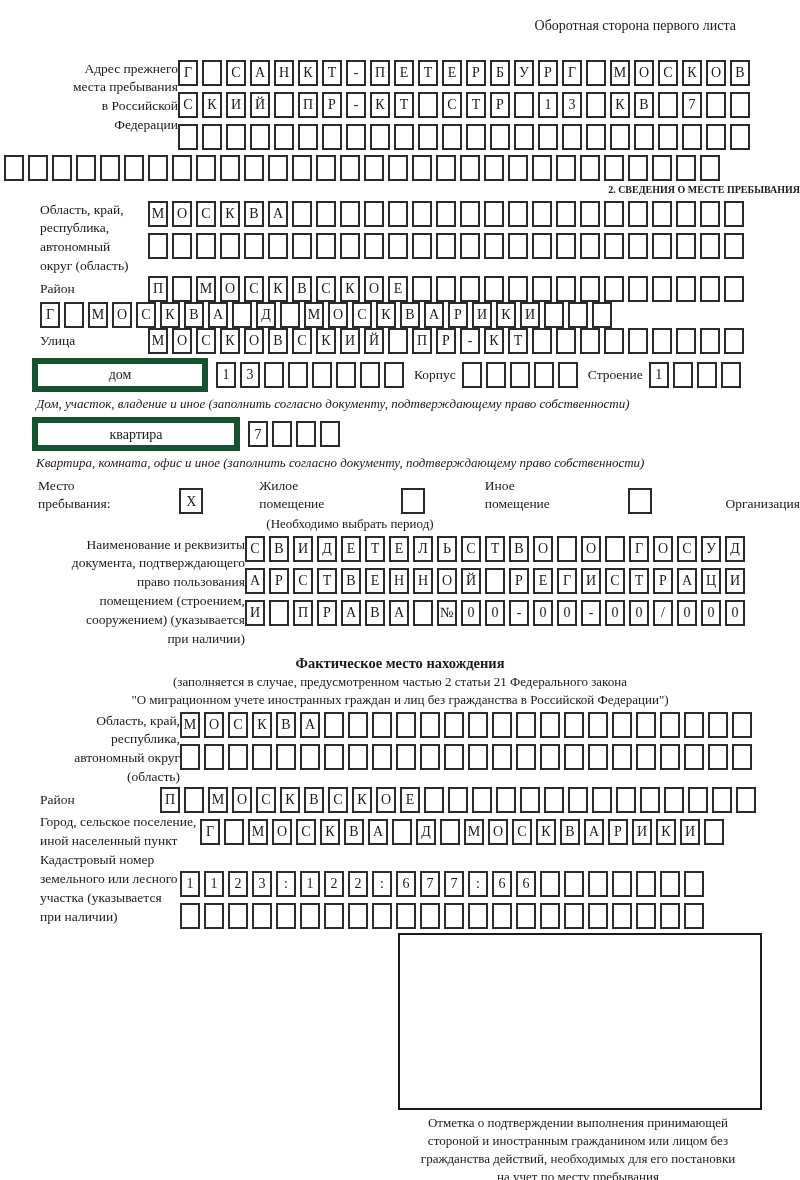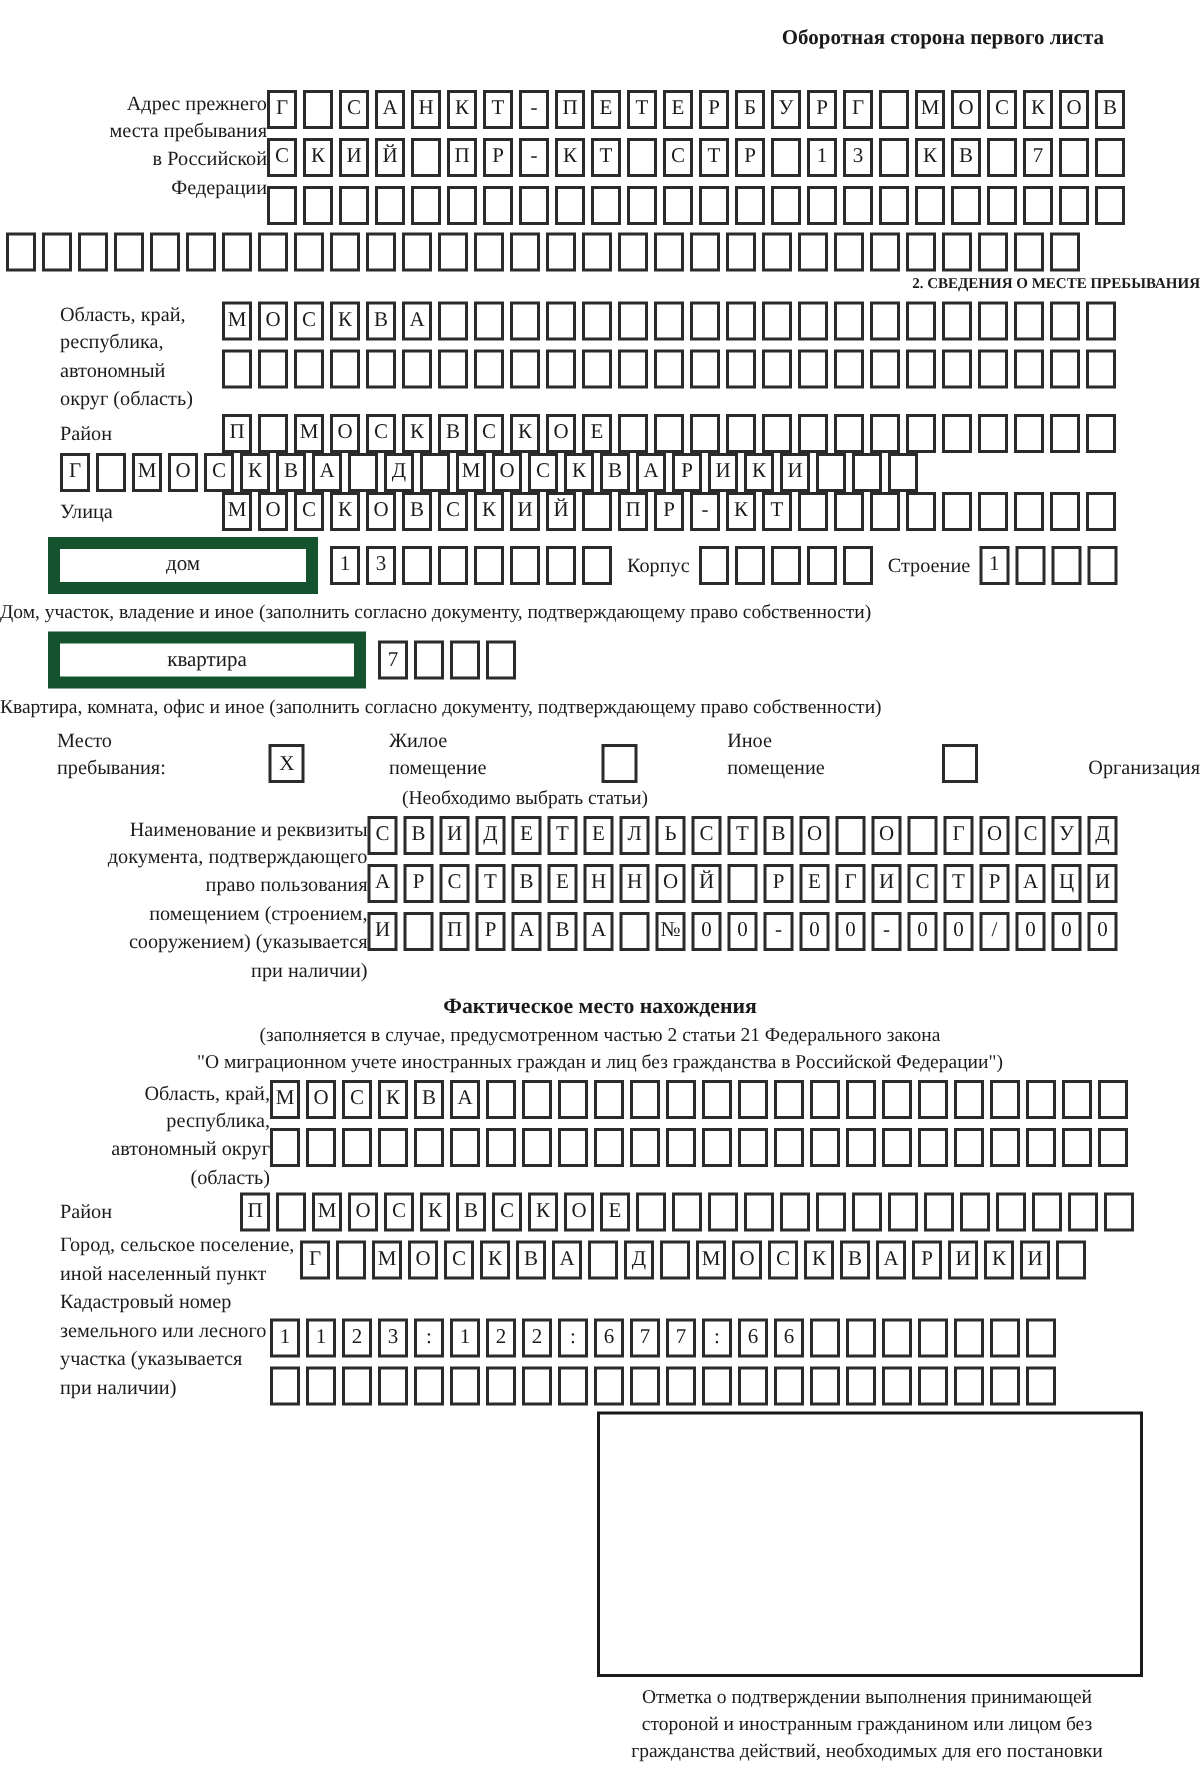--- a/index.html
+++ b/index.html
@@ -1,33 +1,33 @@
 <!DOCTYPE html>
 <html><head>
 <meta charset="utf-8">
 <style>
   html,body{margin:0;padding:0;background:#fff;}
   .page{
     width:800px;height:1180px;background:#fff;color:#1a1a1a;
     font-family:"Liberation Serif","DejaVu Serif",serif;
     font-size:13.5px;line-height:1.4;overflow:hidden;position:relative;
   }
-  .header-note{padding-top:16px;padding-right:64px;text-align:right;font-size:14px;font-weight:bold;}
+  .header-note{padding-top:16px;padding-right:64px;text-align:right;font-size:14px;}
   .frow{display:flex;align-items:flex-start;}
   .vcenter{align-items:center;}
   .flabel{white-space:pre-line;flex:none;}
   .boxcol{display:flex;flex-direction:column;gap:6px;}
   .boxrow{display:flex;gap:4px;flex:none;}
   .box{
     width:16px;height:22px;border:2px solid #2b2b2b;flex:none;
     display:inline-flex;align-items:center;justify-content:center;
     font-size:14px;background:#fff;
   }
   .widebox{
-    height:22px;border:8px solid #14532d;flex:none;
+    height:22px;border:6px solid #14532d;flex:none;
     display:inline-flex;align-items:center;justify-content:center;font-size:14px;background:#fff;text-align:right;
   }
   .cbox{
     width:20px;height:22px;border:2px solid #2b2b2b;flex:none;
     display:inline-flex;align-items:center;justify-content:center;font-size:14px;background:#fff;
   }
   .caption{font-size:13px;}
   .center{text-align:center;width:100%;}
   .h2{font-weight:bold;font-size:10px;text-align:right;margin:2px 0 0 0;}
   .h3{font-weight:bold;font-size:14.5px;text-align:center;margin:4px 0 0 0;}
@@ -43,21 +43,21 @@
   .lab205{width:205px;}
   .mt4{margin-top:4px;}
   .mt2{margin-top:2px;text-align:right;}
   .dom-row{display:flex;align-items:center;margin-left:32px;margin-top:4px;}
   .dom-box{width:164px;}
   .kv-box{width:196px;}
   .gap8{width:8px;flex:none;}
   .gap10{width:10px;flex:none;}
   .gap6{width:6px;flex:none;}
   .smalllab{flex:none;}
-  .cap-left{margin-top:3px;}
+  .cap-left{margin-left:36px;margin-top:3px;font-style:italic;}
   .mesto-row{display:flex;align-items:flex-end;margin-left:38px;margin-top:4px;gap:22px;}
   .mesto-row .sp12{width:12px;flex:none;}
   .mesto-row .sp14{width:14px;flex:none;}
   .mesto-row .sp16{width:16px;flex:none;}
   .mesto-row .sp18{width:18px;flex:none;}
   .mesto-row .sp26{width:26px;flex:none;}
   .mesto-row .sp30{width:30px;flex:none;}
   .mesto-note{width:700px;text-align:center;margin-top:1px;}
   
   .s3 .frow{margin-left:40px;}
@@ -411,21 +411,21 @@
       <span>Жилое помещение</span>
       <span class="sp18"></span>
       <span class="cbox"></span>
       <span class="sp16"></span>
       <span>Иное помещение</span>
       <span class="sp26"></span>
       <span class="cbox"></span>
       <span class="sp30"></span>
       <span>Организация</span>
     </div>
-    <div class="caption mesto-note">(Необходимо выбрать статьи)</div>
+    <div class="caption mesto-note">(Необходимо выбрать период)</div>
 
     <div class="frow mt2">
       <div class="flabel lab205">Наименование и реквизиты
 документа, подтверждающего
 право пользования
 помещением (строением,
 сооружением) (указывается
 при наличии)</div>
       <div class="boxcol">
         <div class="boxrow">

